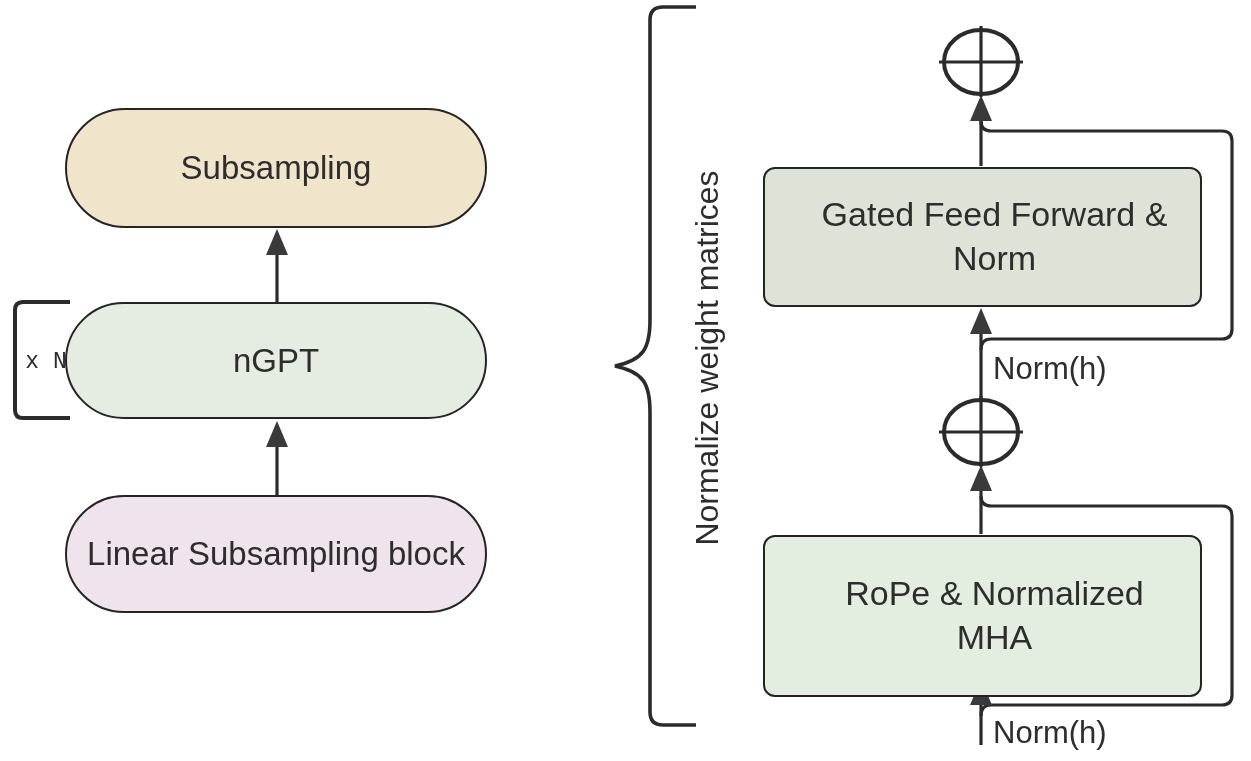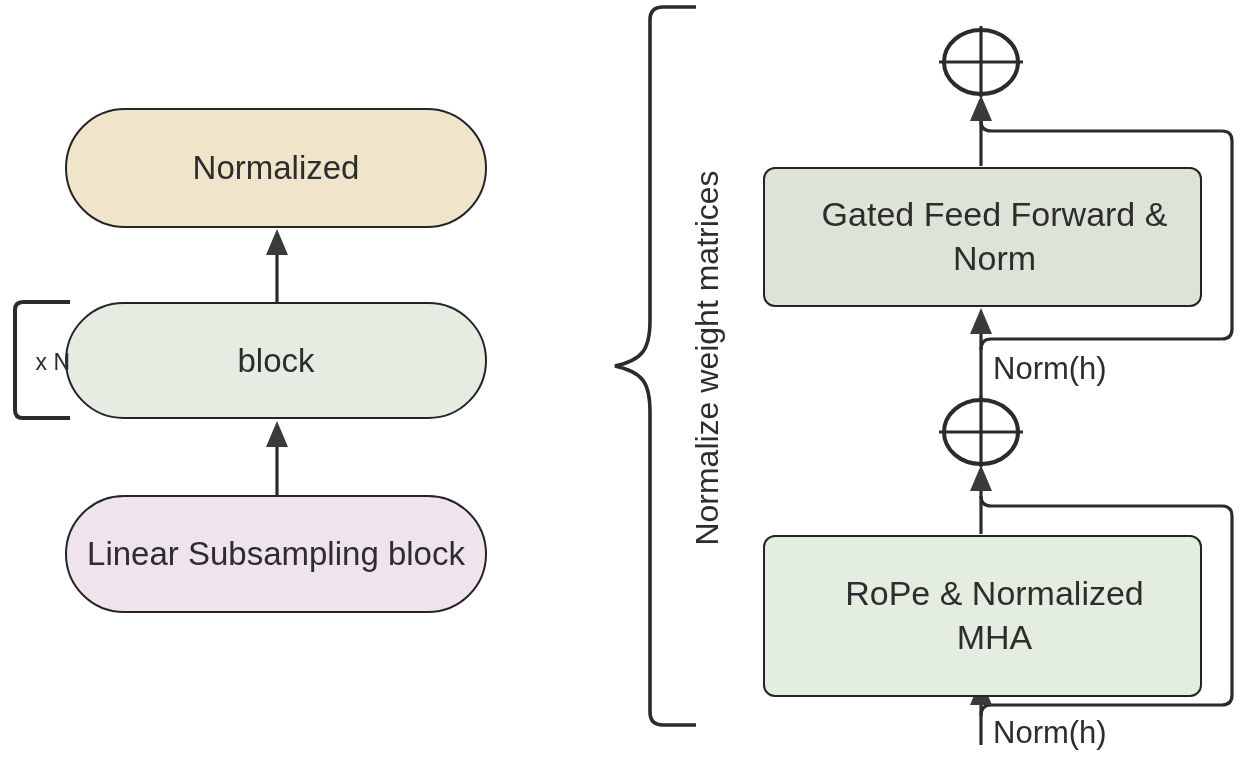--- a/index.html
+++ b/index.html
@@ -13,21 +13,21 @@
   .thick  { stroke-width:4px; }
   .head   { fill:#3a3a3a; stroke:none; }
   .node {
     position:absolute; display:flex; align-items:center; justify-content:center;
     border:2.5px solid #242424; box-sizing:border-box; color:#2d2d2d;
   }
   .pill  { border-radius:999px; font-size:33px; }
   .block { border-radius:12px; font-size:34px; text-align:center; line-height:1.28;padding-left:24px; }
   .block .inner { width:370px; }
   .label { position:absolute; white-space:nowrap; }
-  .xn    { font-size:23px; width:48px; text-align:right; }
+  .xn    { font-size:23px; width:48px; text-align:center;font-family:Liberation Mono, monospace; }
   .normh { font-size:31px;text-align:center; }
   .brace-label {
     width:440px; height:46px; line-height:46px; text-align:center; font-size:32px;
     transform:rotate(-90deg); transform-origin:50% 50%;
   }
 </style>
 </head>
 <body>
 
 <div class="canvas">
@@ -70,25 +70,25 @@
     </g>
 
     <g>
       <ellipse class="stroke thick" cx="981" cy="432" rx="37" ry="32" fill="#e3e3dd"></ellipse>
       <line class="stroke" x1="981" y1="396" x2="981" y2="467"></line>
       <line class="stroke" x1="939" y1="432" x2="1023" y2="432"></line>
     </g>
   </svg>
 
   <div class="node pill" style="left: 65px; top: 108px; width: 422px; height: 120px; background-color: rgb(240, 228, 203);">
-    <span>Normalized</span>
+    <span>Subsampling</span>
   </div>
 
   <div class="node pill" style="left: 65px; top: 302px; width: 422px; height: 117px; background-color: rgb(229, 236, 226);">
-    <span>block</span>
+    <span>nGPT</span>
   </div>
 
   <div class="node pill" style="left: 65px; top: 495px; width: 422px; height: 118px; background-color: rgb(239, 227, 238);">
     <span>Linear Subsampling block</span>
   </div>
 
   <div class="label xn" style="left:22px; top:349px;">x N</div>
 
   <div class="label brace-label" style="left:487px; top:335px;">Normalize weight matrices</div>
 

